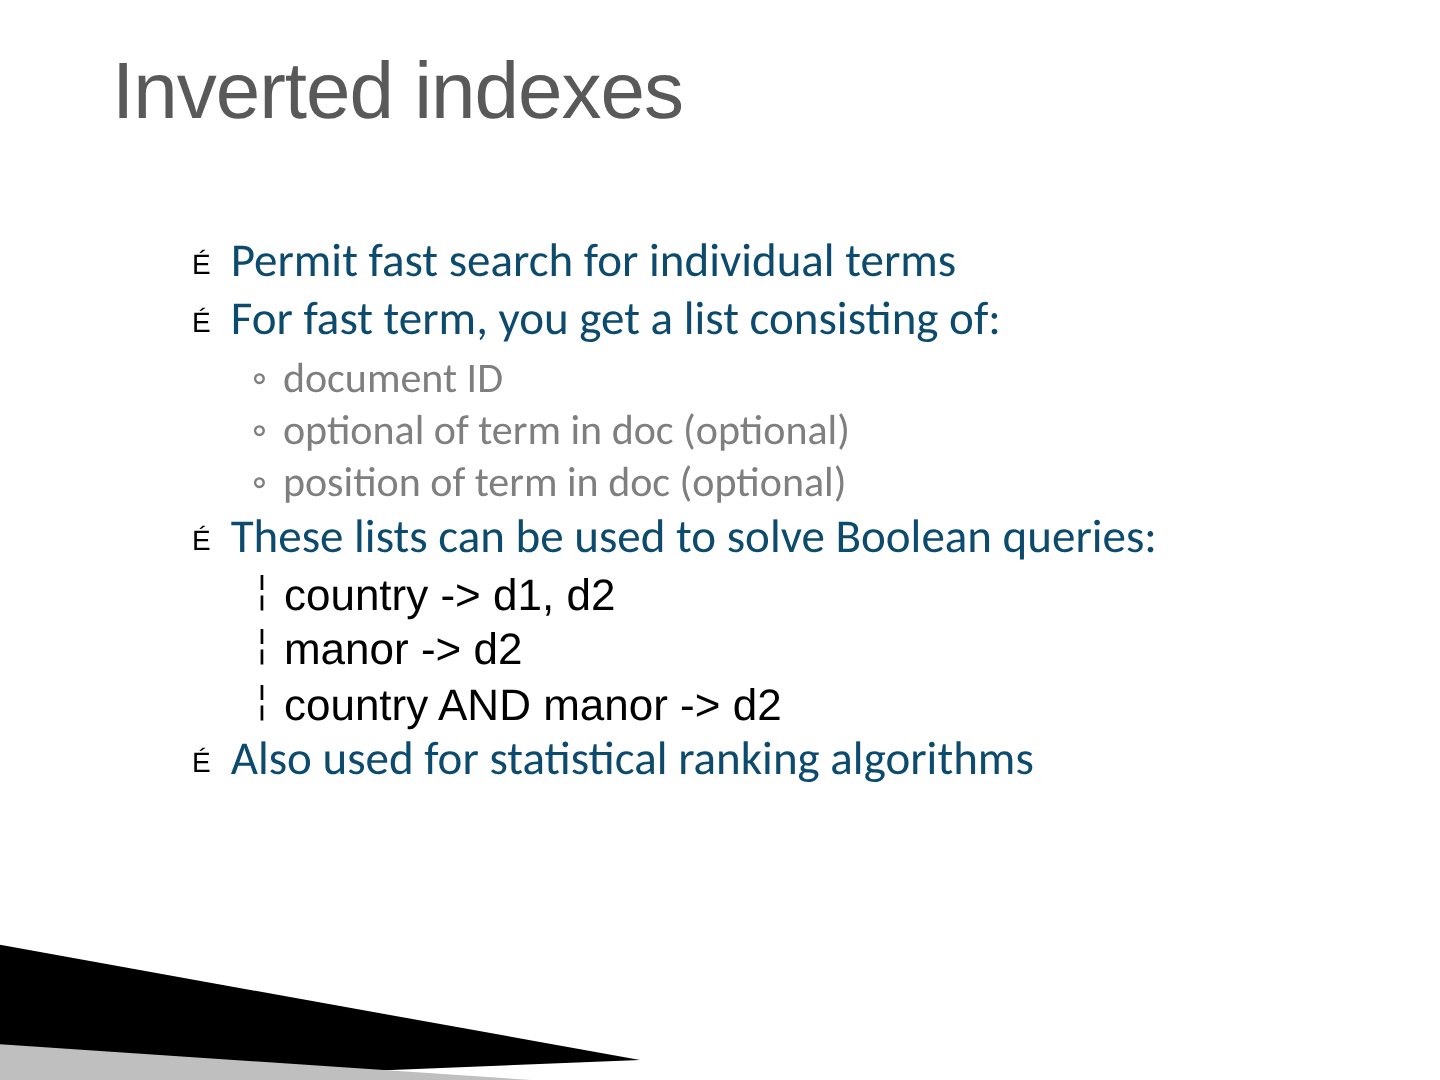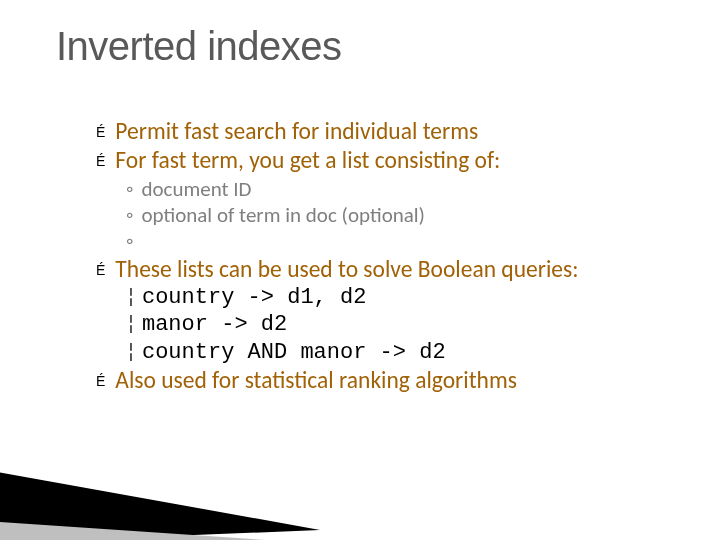--- a/index.html
+++ b/index.html
@@ -31,21 +31,21 @@
     .level1 .bullet {
       font-family: "Wingdings", sans-serif;
       font-size: 14px;
       color: #000;
       margin-right: 10px;
       margin-top: 8px;
       line-height: 1;
     }
     .level1 .text {
       font-size: 23.5px;
-      color: #a16207;
+      color: #0c4a6e;
       line-height: 1.25;
     }
     .level2 {
       display: flex;
       align-items: flex-start;
       margin-left: 30px;
     }
     .level2 .bullet {
       font-size: 21px;
       color: #7f7f7f;
@@ -66,21 +66,21 @@
     .level3 .bullet {
       font-size: 20px;
       color: #000;
       margin-right: 6px;
       line-height: 1.25;
     }
     .level3 .text {
       font-size: 22px;
       color: #000;
       line-height: 1.25;
-      font-family: Liberation Mono, monospace;
+      font-family: Liberation Sans, sans-serif;
     }
     .wedge {
       position: absolute;
       left: -180px;
       bottom: -40px;
       width: 520px;
       height: 200px;
     }
   </style>
 </head>
@@ -100,20 +100,21 @@
   <div class="level2">
     <span class="bullet">◦</span>
     <span class="text">document ID</span>
   </div>
   <div class="level2">
     <span class="bullet">◦</span>
     <span class="text">optional of term in doc (optional)</span>
   </div>
   <div class="level2">
     <span class="bullet">◦</span>
+    <span class="text">position of term in doc    (optional)</span>
   </div>
   <div class="level1">
     <span class="bullet">É</span>
     <span class="text">These lists can be used to solve Boolean queries:</span>
   </div>
   <div class="level3">
     <span class="bullet">¦</span>
     <span class="text">country -&gt; d1, d2</span>
   </div>
   <div class="level3">

